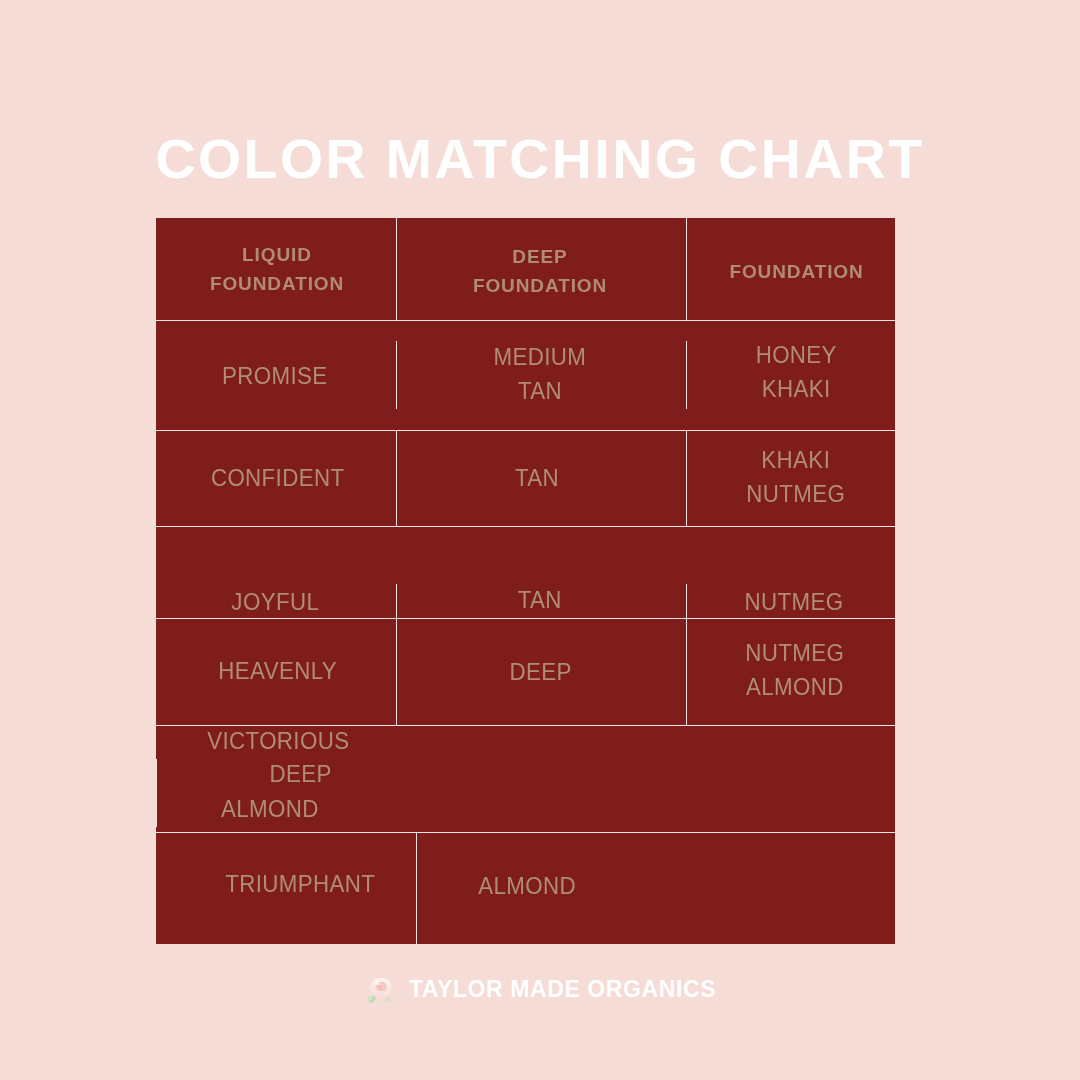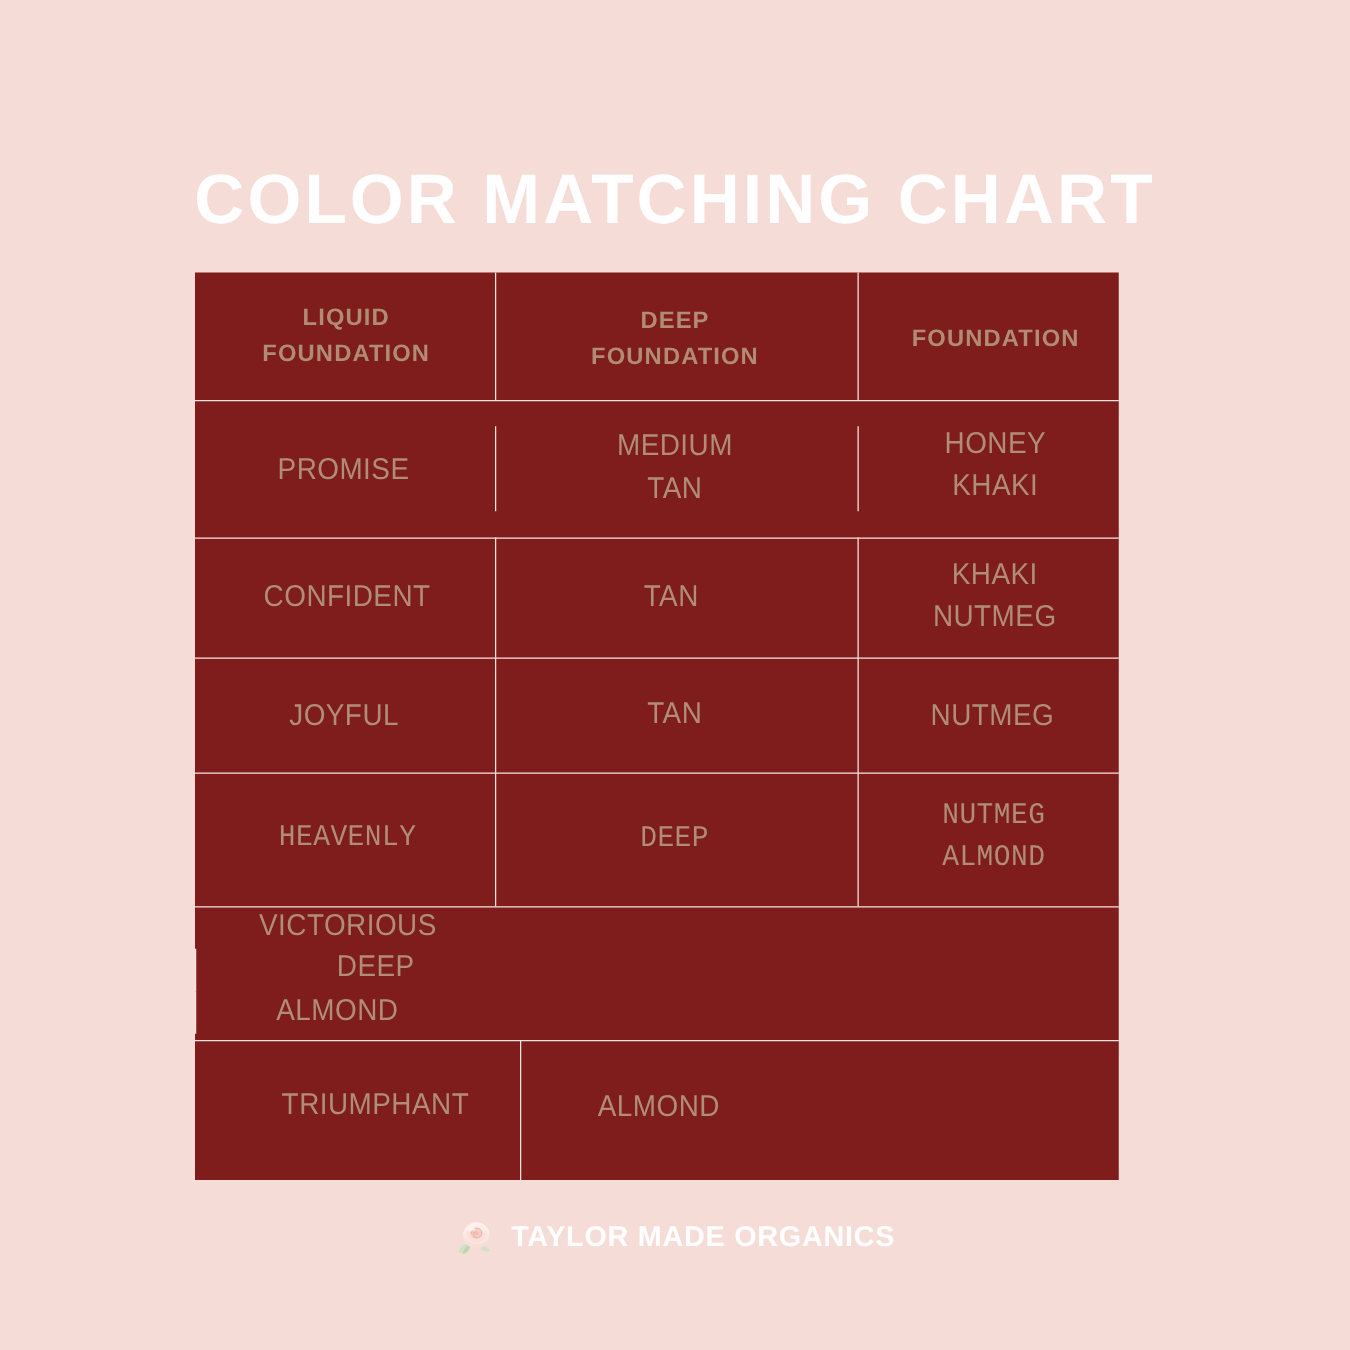--- a/index.html
+++ b/index.html
@@ -61,22 +61,22 @@
     left: 0;
     right: 0;
     top: 0;
     height: 1px;
     background: #fae3e0;
   }
 
   .row-header { height: 102px; }
   .row-b0 { height: 110px; align-items: center; }
   .row-b1 { height: 96px; }
-  .row-b2 { height: 92px; }
-  .row-b3 { height: 107px; font-family: Liberation Mono, monospace; }
+  .row-b2 { height: 92px; align-items: flex-end; }
+  .row-b3 { height: 107px; }
   .row-b4 { height: 107px; flex-direction: column; }
   .row-b5 { height: 112px; padding-left: 20px; }
 
   .cell {
     display: flex;
     align-items: center;
     justify-content: center;
     text-align: center;
     box-sizing: border-box;
     position: relative;

